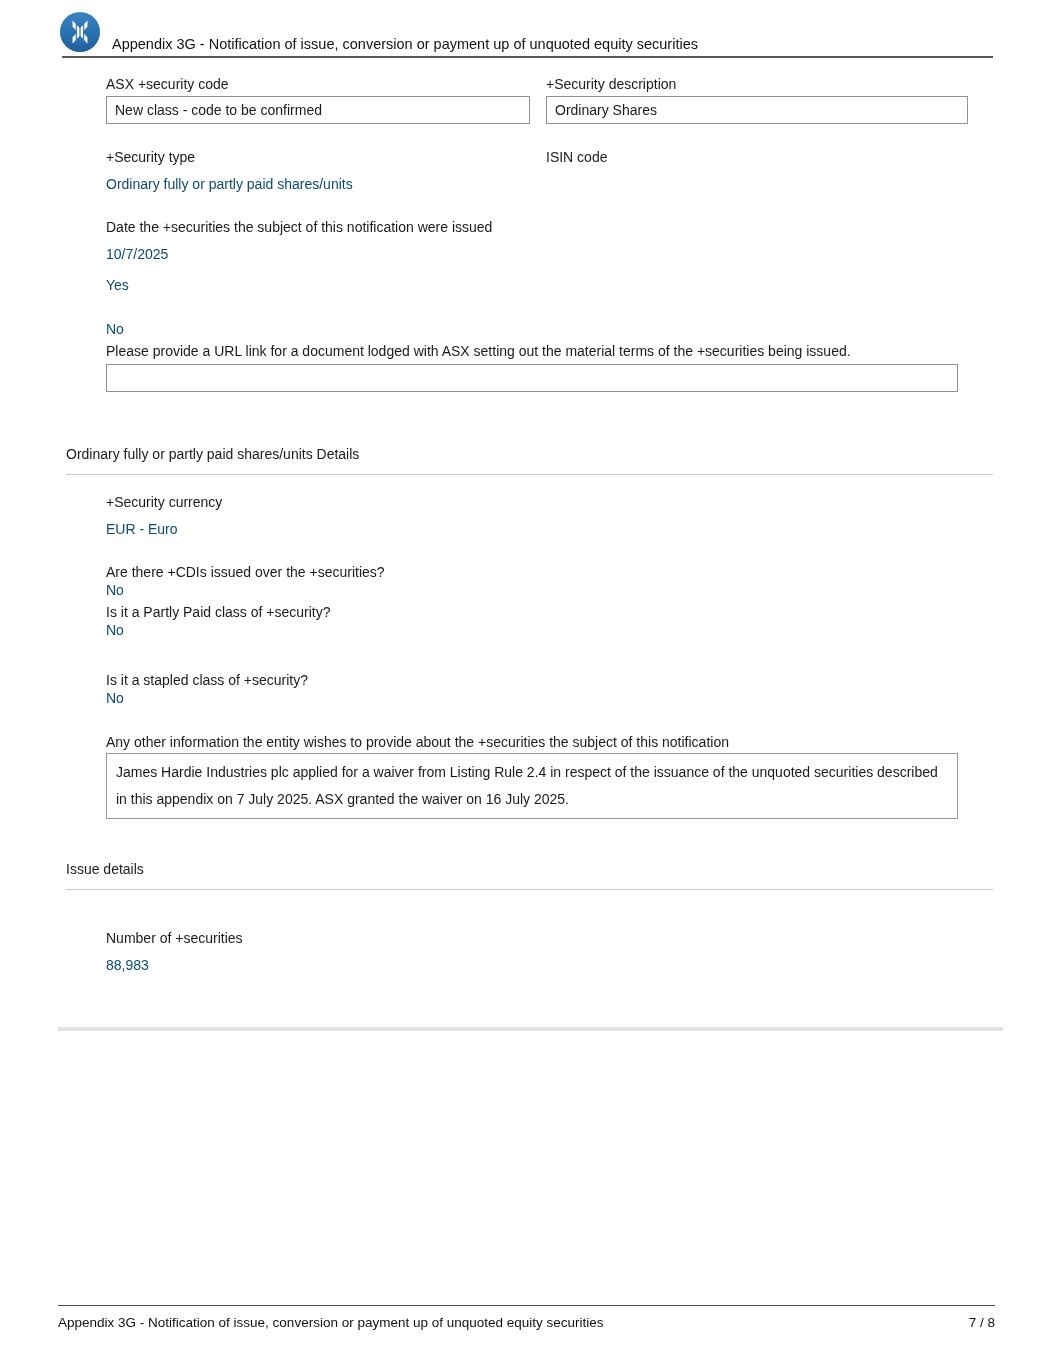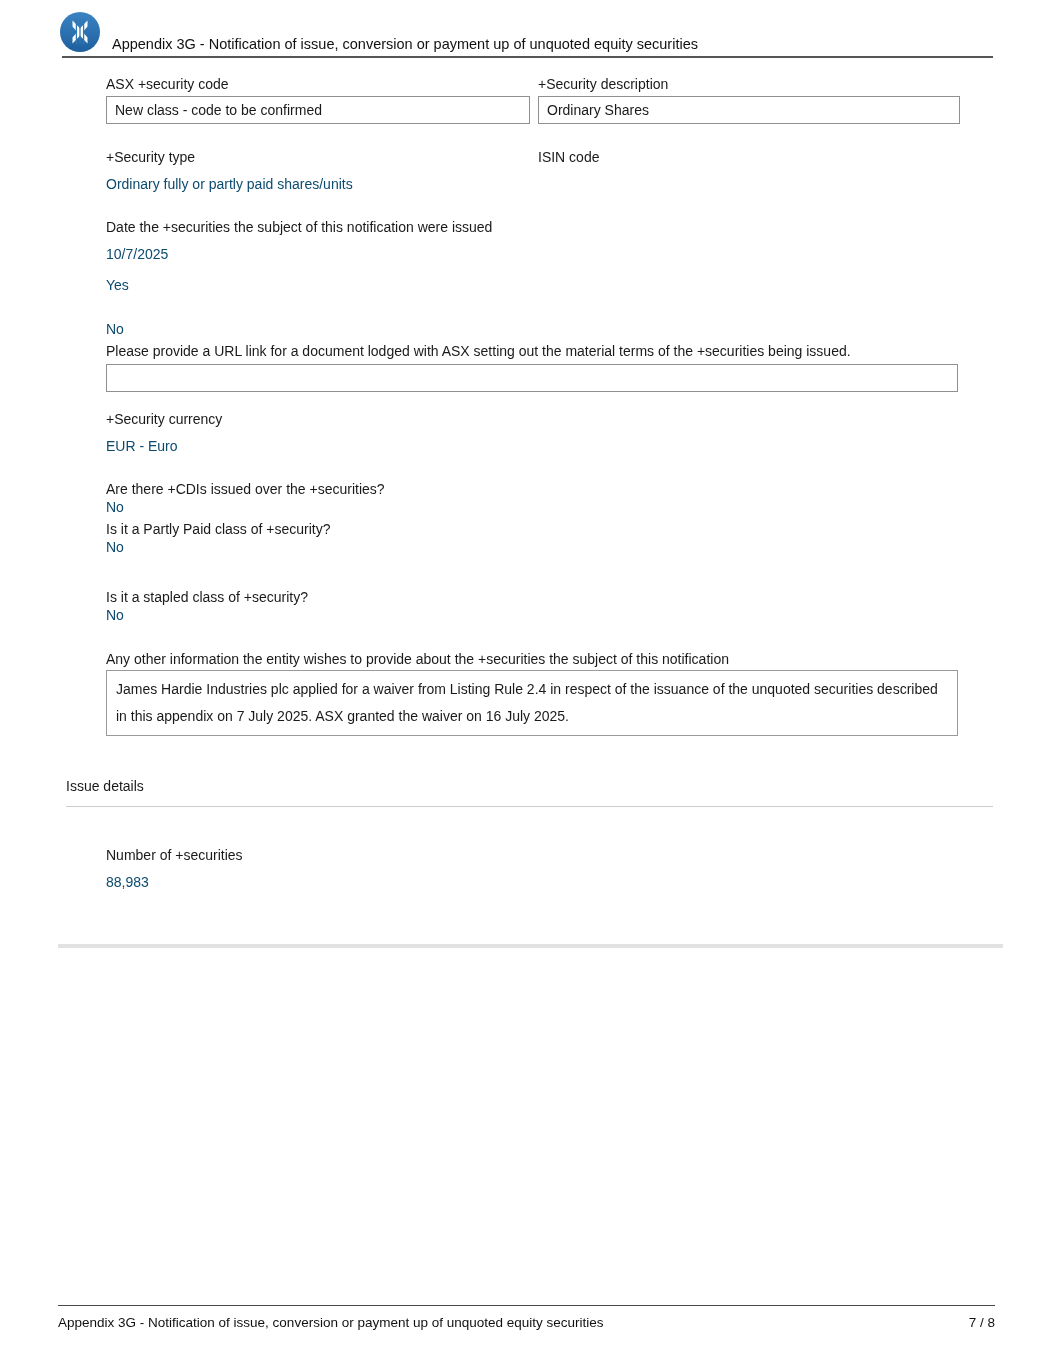--- a/index.html
+++ b/index.html
@@ -20,21 +20,21 @@
     position: absolute; left: 112px; top: 35px;
     font-size: 14.5px; line-height: 18px; color: #111;
   }
   .header-rule {
     position: absolute; top: 56px; left: 62px; width: 931px;
     border-top: 2px solid #565656;
   }
 
   
   .content { margin-left: 106px; width: 852px; font-size: 14px; line-height: 18px; }
-  .grid2 { display: grid; grid-template-columns: 424px 422px; column-gap: 8px; }
+  .grid2 { display: grid; grid-template-columns: 424px 422px; column-gap: 16px; }
 
   .field-label { font-size: 14px; color: #1a1a1a; }
   .value { font-size: 14px; color: #0c4a6e; }
 
   input.box {
     width: 100%; height: 28px;
     border: 1.5px solid #909090; background: #fff;
     font-family: "Liberation Sans", "DejaVu Sans", sans-serif;
     font-size: 14px; color: #1a1a1a;
     padding: 0 8px; outline: none;
@@ -140,20 +140,21 @@
     </div>
 
     <div class="mt26">
       <div class="value">No</div>
     </div>
 
     <div class="field-label mt4">Please provide a URL link for a document lodged with ASX setting out the material terms of the +securities being issued.</div>
     <input class="box mt4" type="text" value="" style="">
   </div>
 
+  <div class="section-head mt53">Ordinary fully or partly paid shares/units Details</div>
 
   <div class="content">
     <div class="field-label mt18">+Security currency</div>
     <div class="value mt9">EUR - Euro</div>
 
     <div class="mt25">
       <div class="field-label">Are there +CDIs issued over the +securities?</div>
       <div class="value">No</div>
     </div>
 

